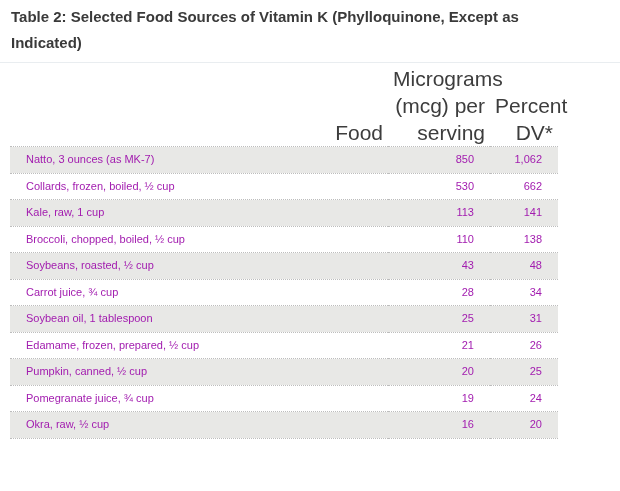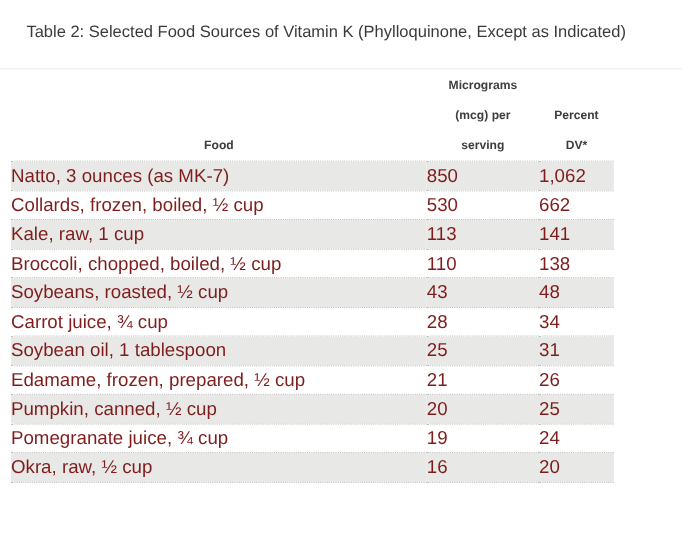--- a/index.html
+++ b/index.html
@@ -12,56 +12,56 @@
     width: 620px;
     min-height: 491px;
     font-family: "Liberation Sans", sans-serif;
     color: #474747;
   }
   .title-block {
     padding: 4px 10px 6px 11px;
     border-bottom: 1px solid #e9edf0;
   }
   .doc-title {
-    margin: 13px;
+    margin: 0;
     max-width: 572px;
     font-size: 15px;
-    font-weight: normal;
+    font-weight: bold;
     line-height: 26px;
     color: #3a3a3a;
   }
   table.food-table {
     border-collapse: collapse;
     table-layout: fixed;
     margin-left: 10px;
     width: 548px;
   }
   col.c-food { width: 378px; }
   col.c-mcg  { width: 102px; }
   col.c-dv   { width: 68px;  }
   th {
     vertical-align: bottom;
-    text-align: center;
-    font-size: 11px;
-    font-weight: bold;
+    text-align: right;
+    font-size: 21px;
+    font-weight: normal;
     color: #3d3d3d;
     line-height: 27px;
     padding: 2px 5px 0 5px;
     border-bottom: 1px dotted #bdbdbd;
   }
   td {
-    font-size: 17px;
-    color: #7f1d1d;
+    font-size: 11px;
+    color: #a21caf;
     line-height: 25.5px;
-    padding: 0 0;
+    padding: 0 16px;
     border-bottom: 1px dotted #bdbdbd;
     overflow: hidden;
     white-space: nowrap;
   }
-  td.num { }
+  td.num { text-align: right; }
   tbody tr:nth-child(odd) td { background: #e8e8e6; }
 </style>
 </head>
 <body>
 
 <div>
 
   <div class="title-block">
     <h2 class="doc-title">Table 2: Selected Food Sources of Vitamin K (Phylloquinone, Except as Indicated)</h2>
   </div>

